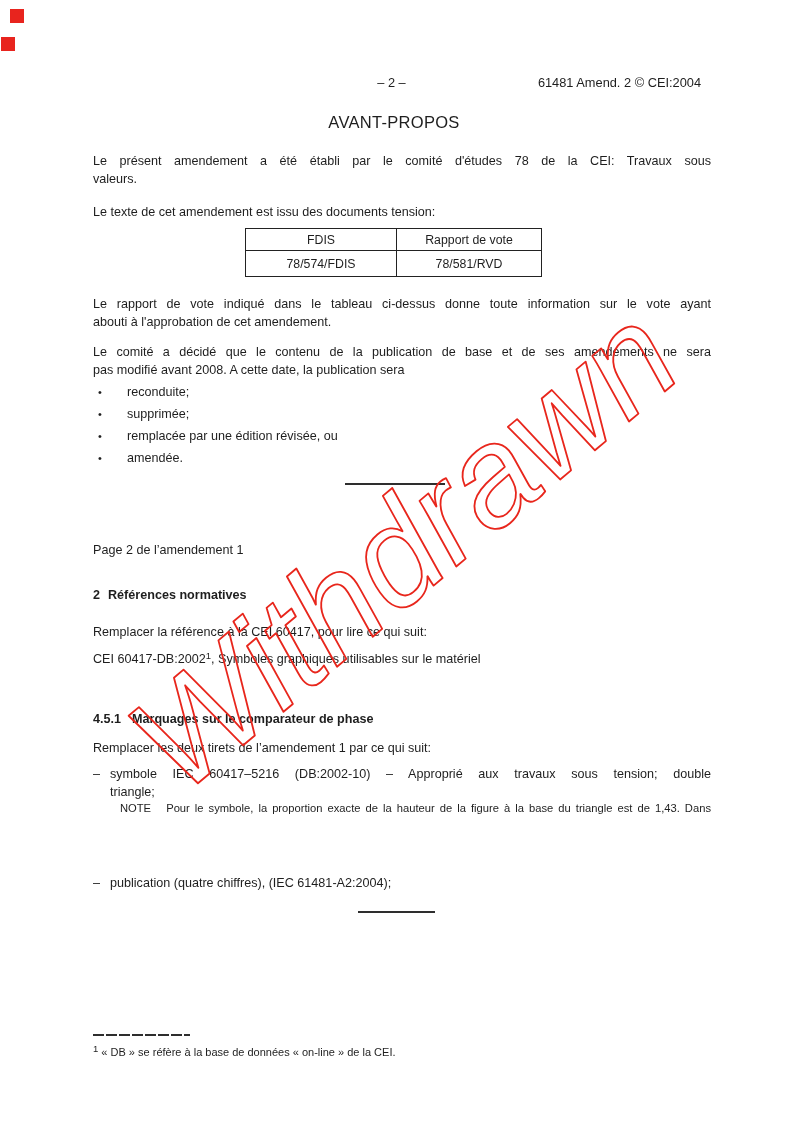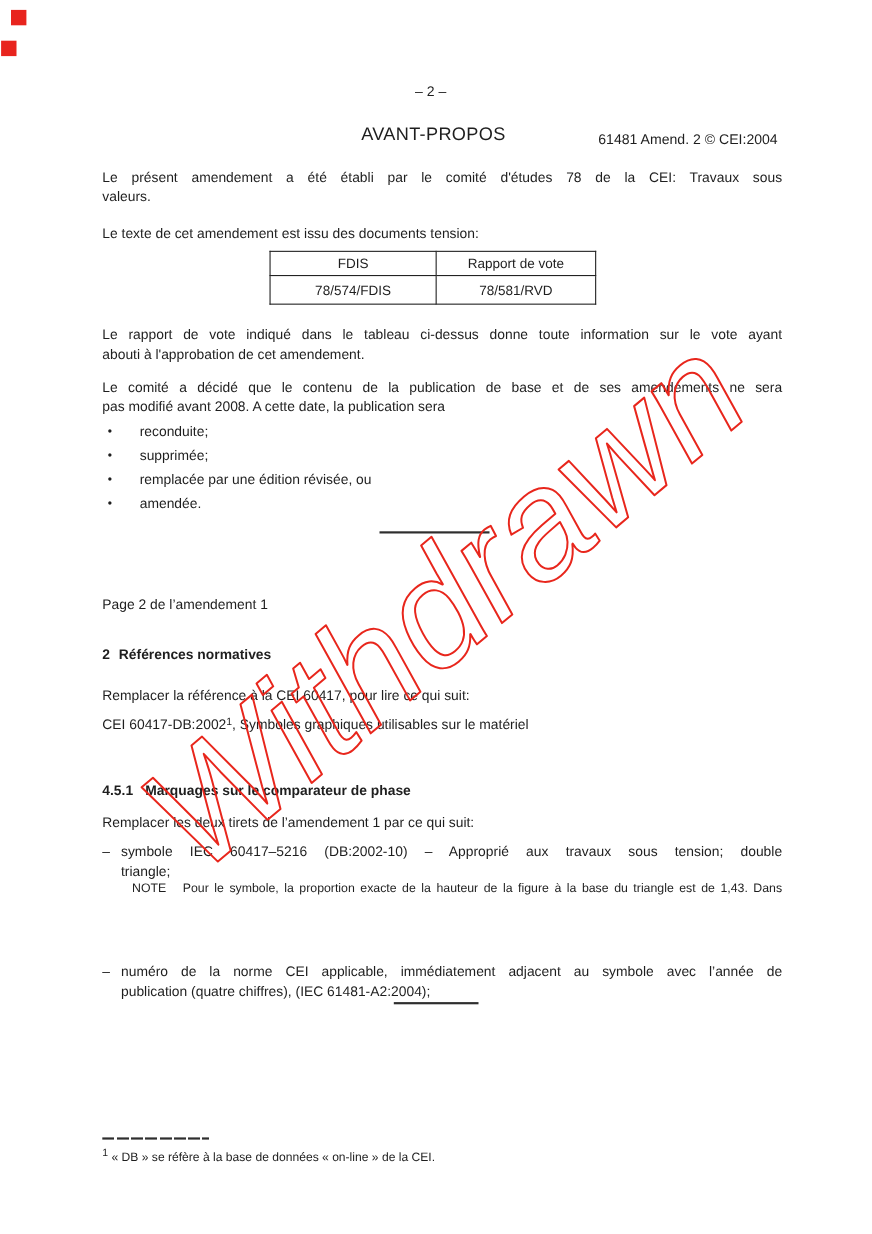--- a/index.html
+++ b/index.html
@@ -13,21 +13,21 @@
   .small{font-size:11.2px;line-height:13.5px;}
   .jl{text-align:justify;text-align-last:justify;}
   .it{}
   .b{font-weight:bold;}
   .center{text-align:center;}
   sup.fn{font-size:9.5px;vertical-align:4px;line-height:0;}
 
   
   .hdr{top:75px;left:0;right:10px;height:16px;font-size:12.8px;}
   .hdr .pgnum{position:absolute;left:0;right:0;text-align:center;}
-  .hdr .ref{position:absolute;right:76px;margin-top:44px;}
+  .hdr .ref{position:absolute;right:82px;}
 
   .doc-title{top:113px;left:0;right:5px;font-size:16.5px;letter-spacing:.3px;}
 
   
   .vote-table{position:absolute;left:245px;top:228px;border-collapse:collapse;
     font-size:12.3px;color:#1e1e1e;}
   .vote-table th,.vote-table td{border:1.5px solid #222;font-weight:normal;
     text-align:center;vertical-align:middle;padding:0;}
   .vote-table th{width:150px;height:21px;}
   .vote-table td{height:25px;}
@@ -154,21 +154,20 @@
     </div>
   </div>
 
   <div class="abs small note-block" style="top:802px">
     <div class="jl">NOTE&nbsp;&nbsp;&nbsp;Pour le symbole, la proportion exacte de la hauteur de la figure à la base du triangle est de 1,43. Dans</div>
   </div>
 
   <div class="abs col txt ditem" style="top:838px">
     <span class="marker">–</span>
     <div class="dbody">
-      <div class="jl">numéro de la norme CEI applicable, immédiatement adjacent au symbole avec l’année de</div>
       <div>publication (quatre chiffres), (IEC 61481-A2:2004);</div>
     </div>
   </div>
 
   <div class="rule rule-end"></div>
 
   <div class="rule-foot abs"></div>
 
   <div class="abs col foot-note">
     <sup class="fn">1</sup>

